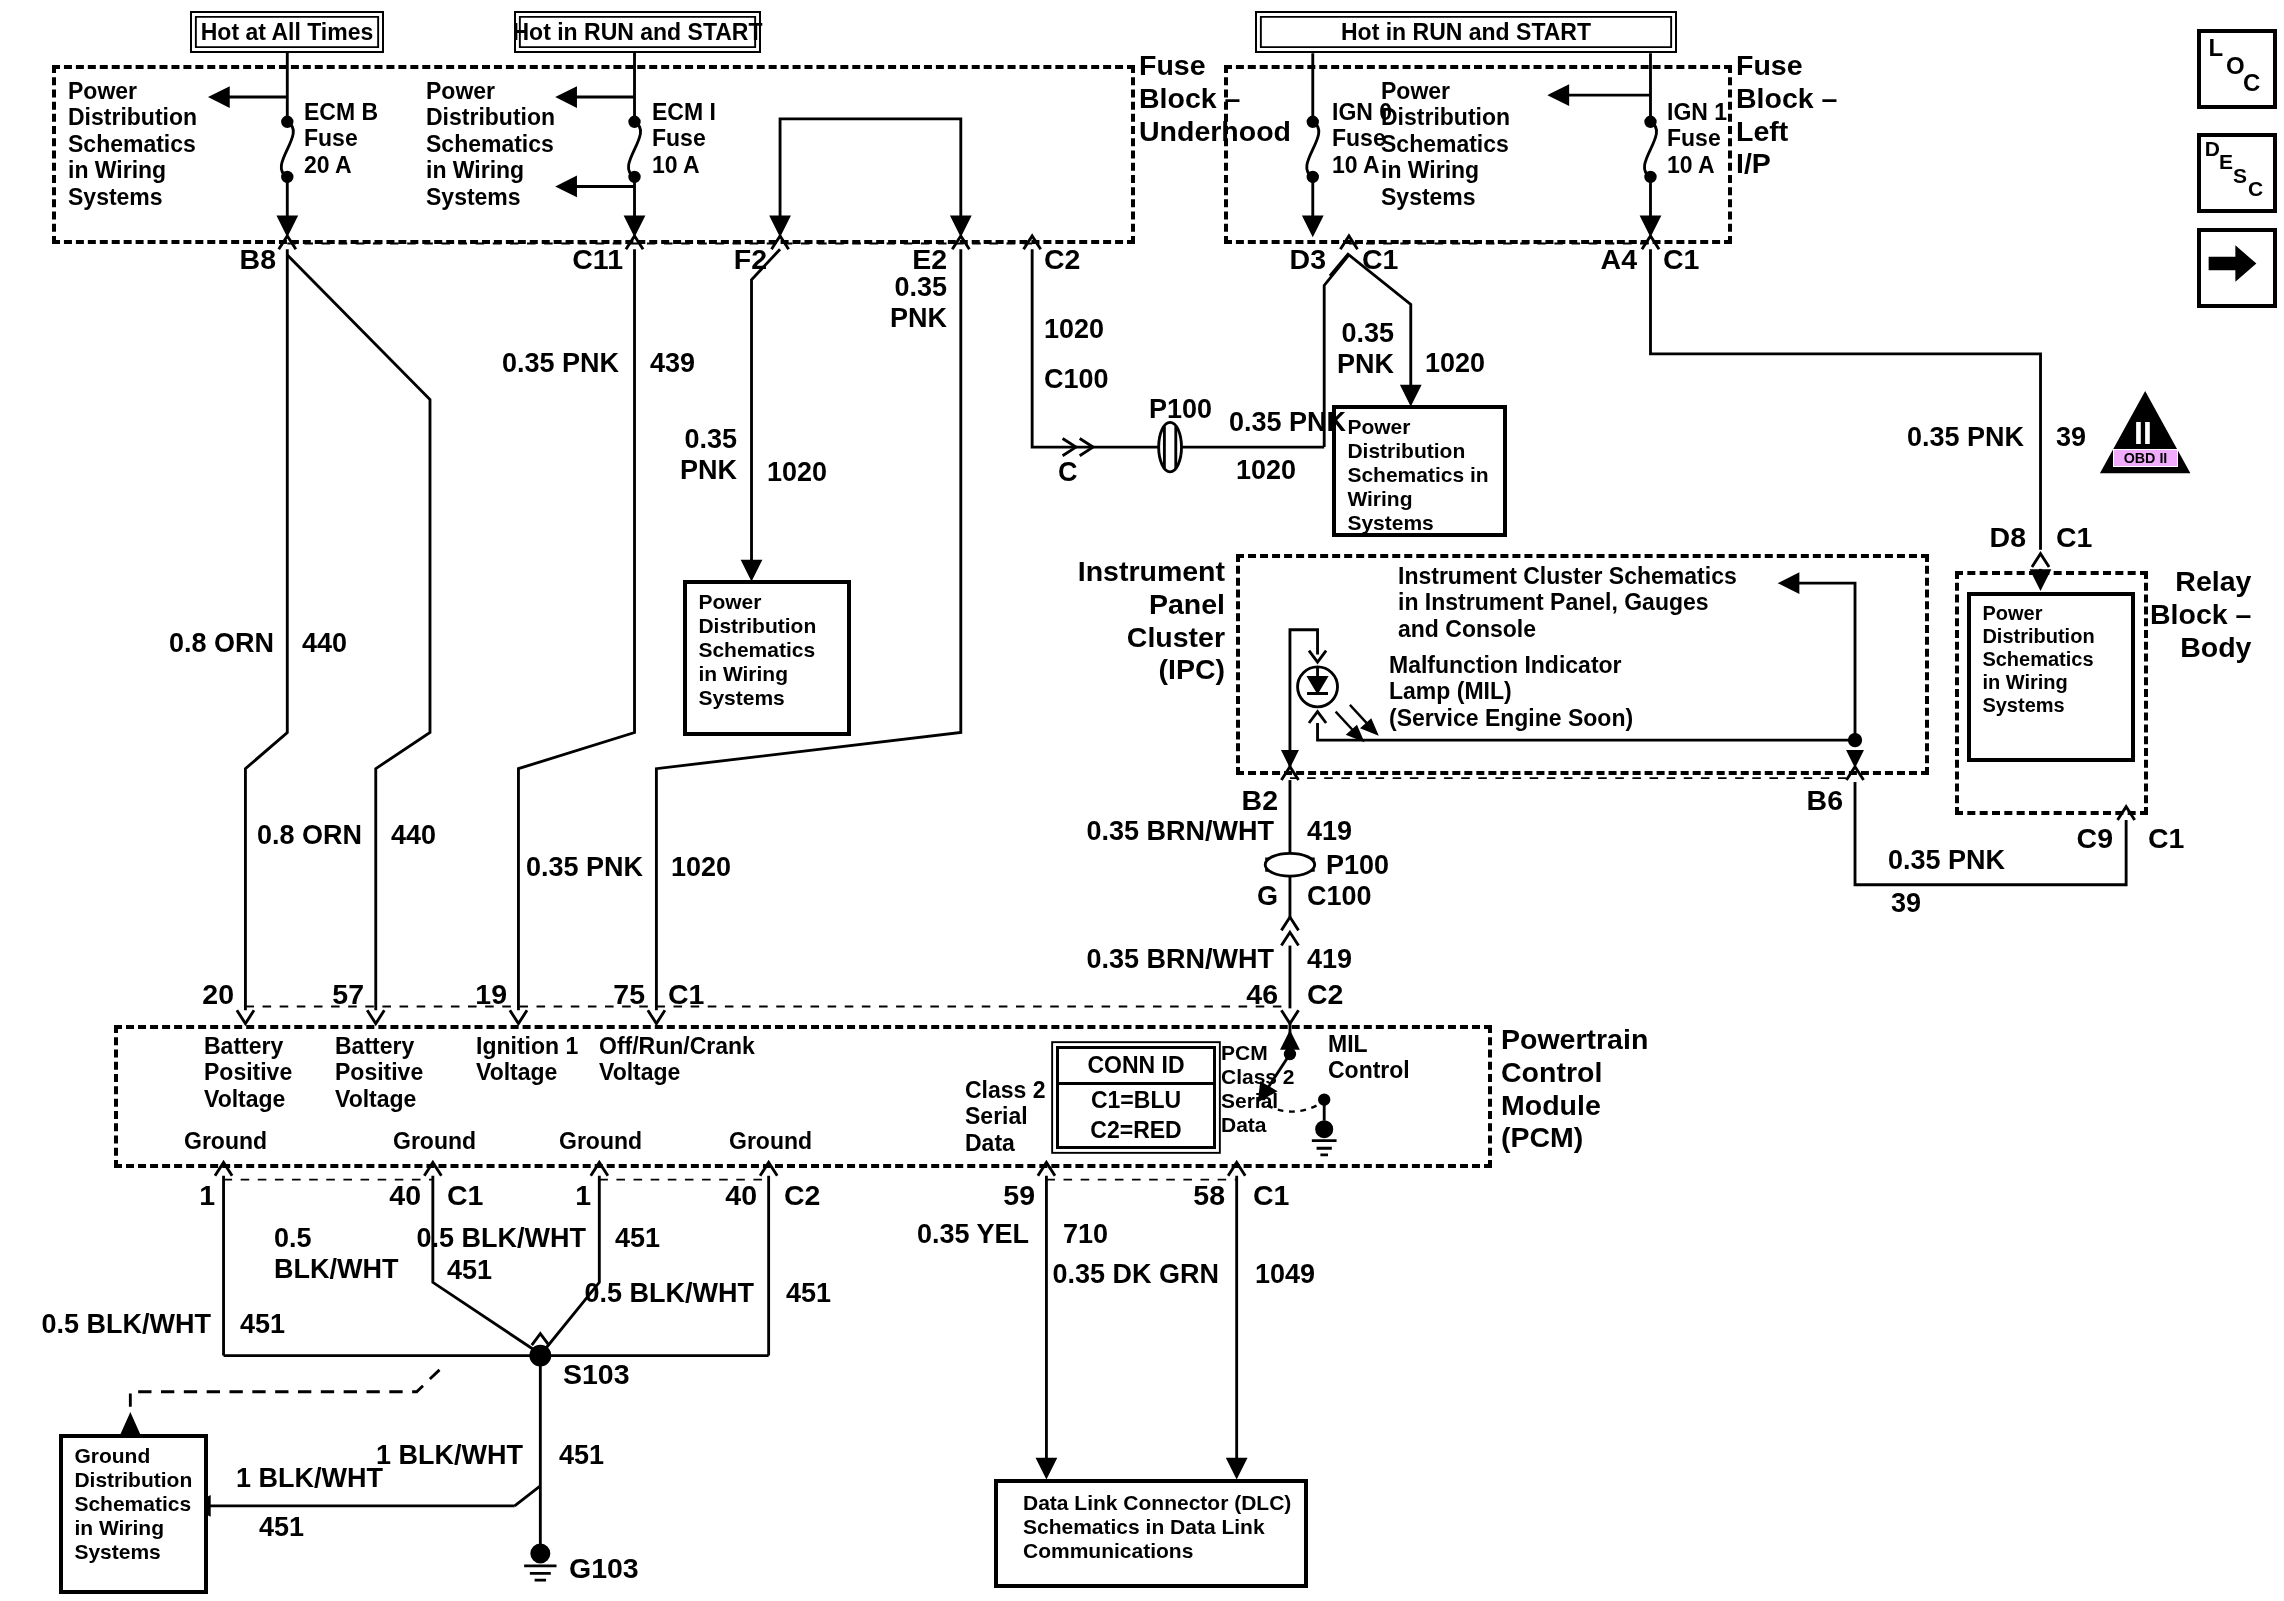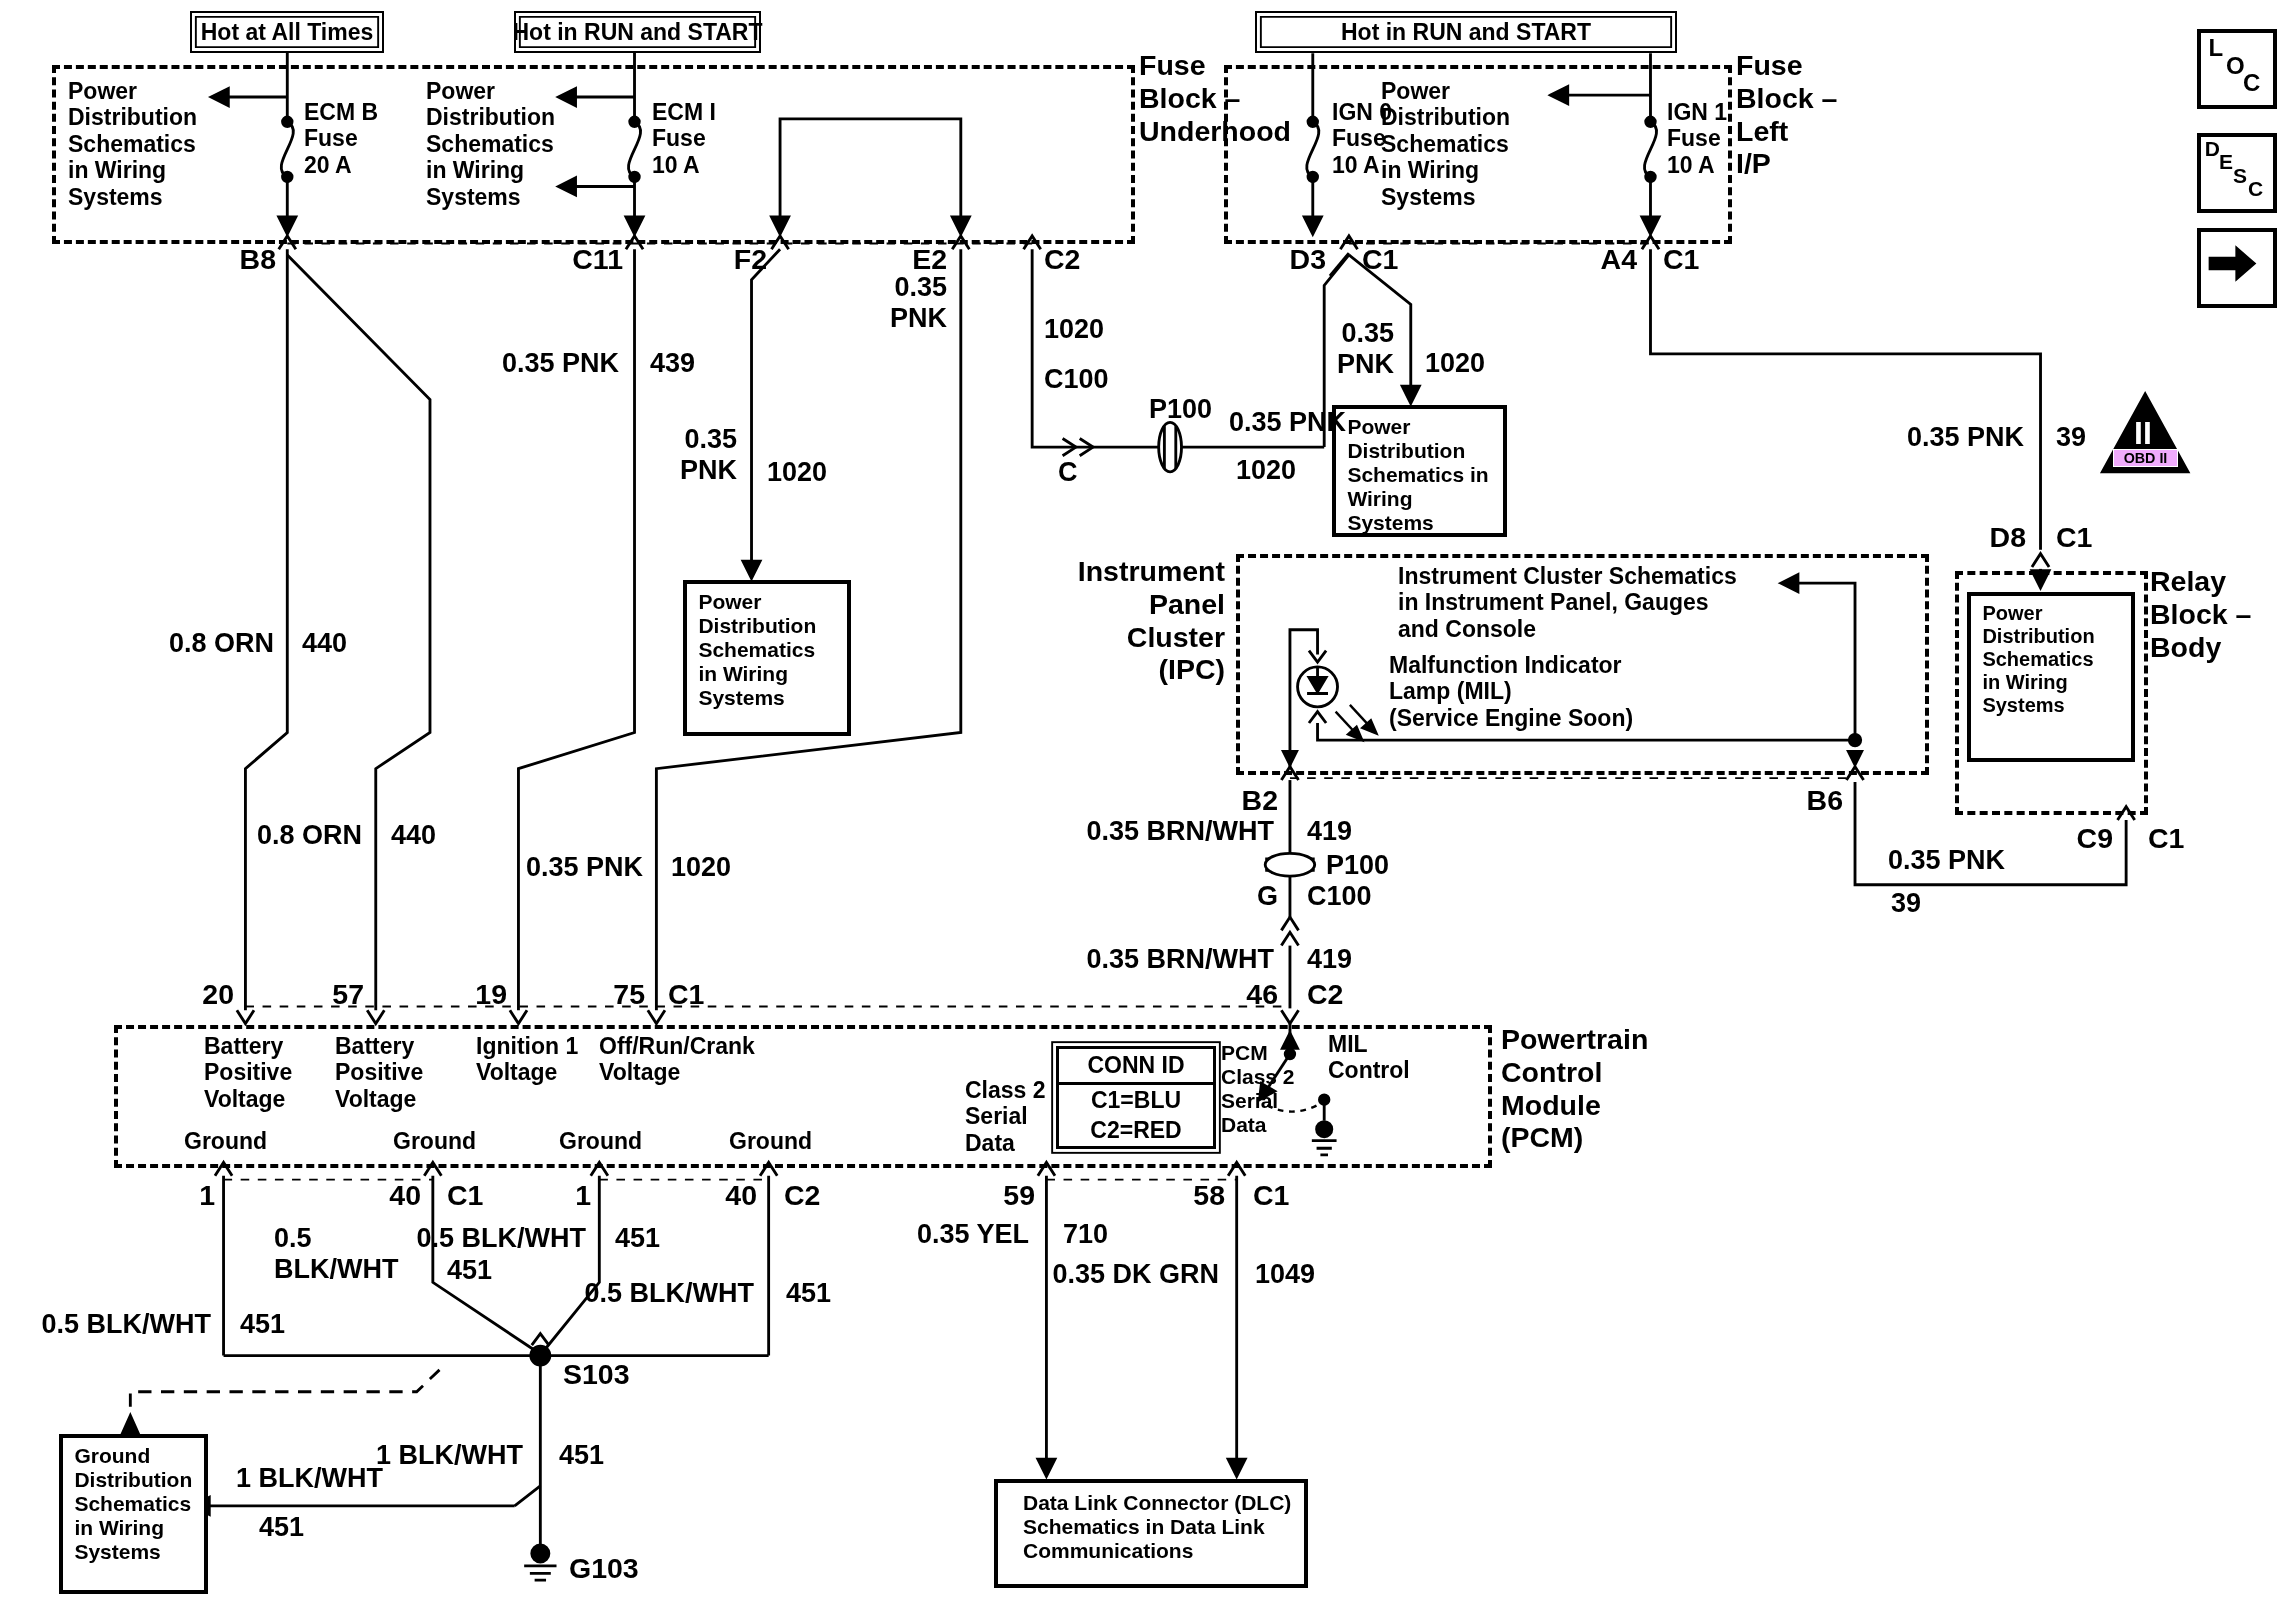--- a/index.html
+++ b/index.html
@@ -365,21 +365,21 @@
 <div class="lb f28 r" style="left:1394px;top:318px;">0.35
 PNK</div>
 <div class="lb f28" style="left:1425px;top:348px;">1020</div>
 <div class="lb f28 r" style="left:643px;top:852px;">0.35 PNK</div>
 <div class="lb f28" style="left:671px;top:852px;">1020</div>
 
 <div class="lb f28 r" style="left:2024px;top:422px;">0.35 PNK</div>
 <div class="lb f28" style="left:2056px;top:422px;">39</div>
 <div class="lb f30 r" style="left:2026px;top:521px;">D8</div>
 <div class="lb f30" style="left:2056px;top:521px;">C1</div>
-<div class="lb f30" style="left:2150px;top:565px;">Relay
+<div class="lb f30" style="left:2150px;top:565px;text-align:right;">Relay
 Block –
 Body</div>
 <div class="lb f30 r" style="left:2113px;top:822px;">C9</div>
 <div class="lb f30" style="left:2148px;top:822px;">C1</div>
 <div class="lb f28" style="left:1888px;top:845px;">0.35 PNK</div>
 <div class="lb f28" style="left:1891px;top:888px;">39</div>
 
 <div class="lb f30 r" style="left:1225px;top:555px;">Instrument
 Panel
 Cluster

